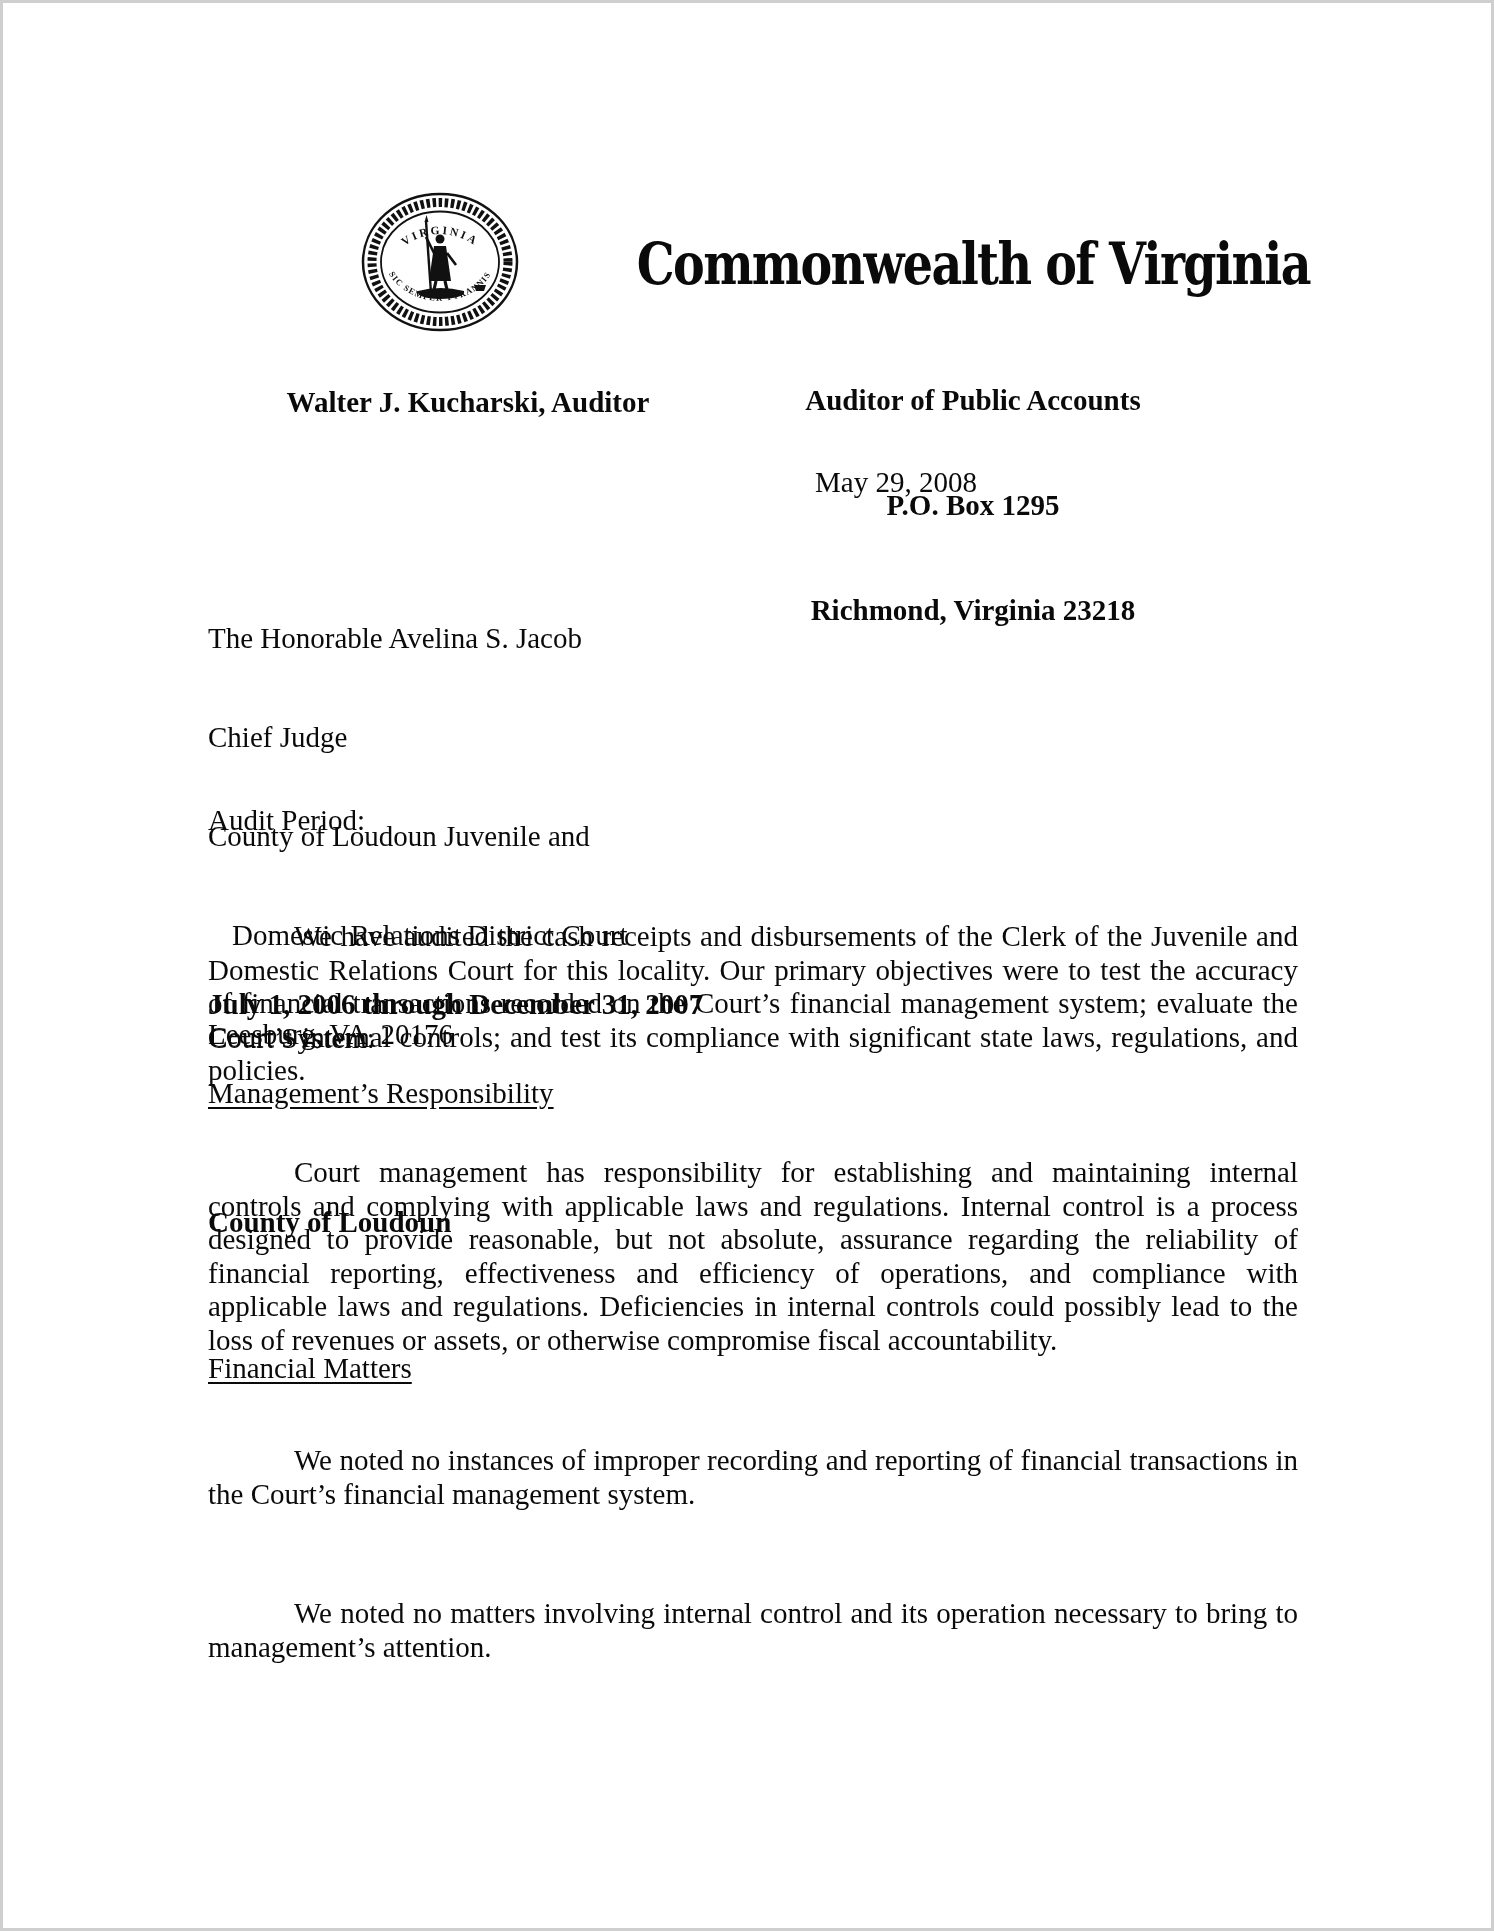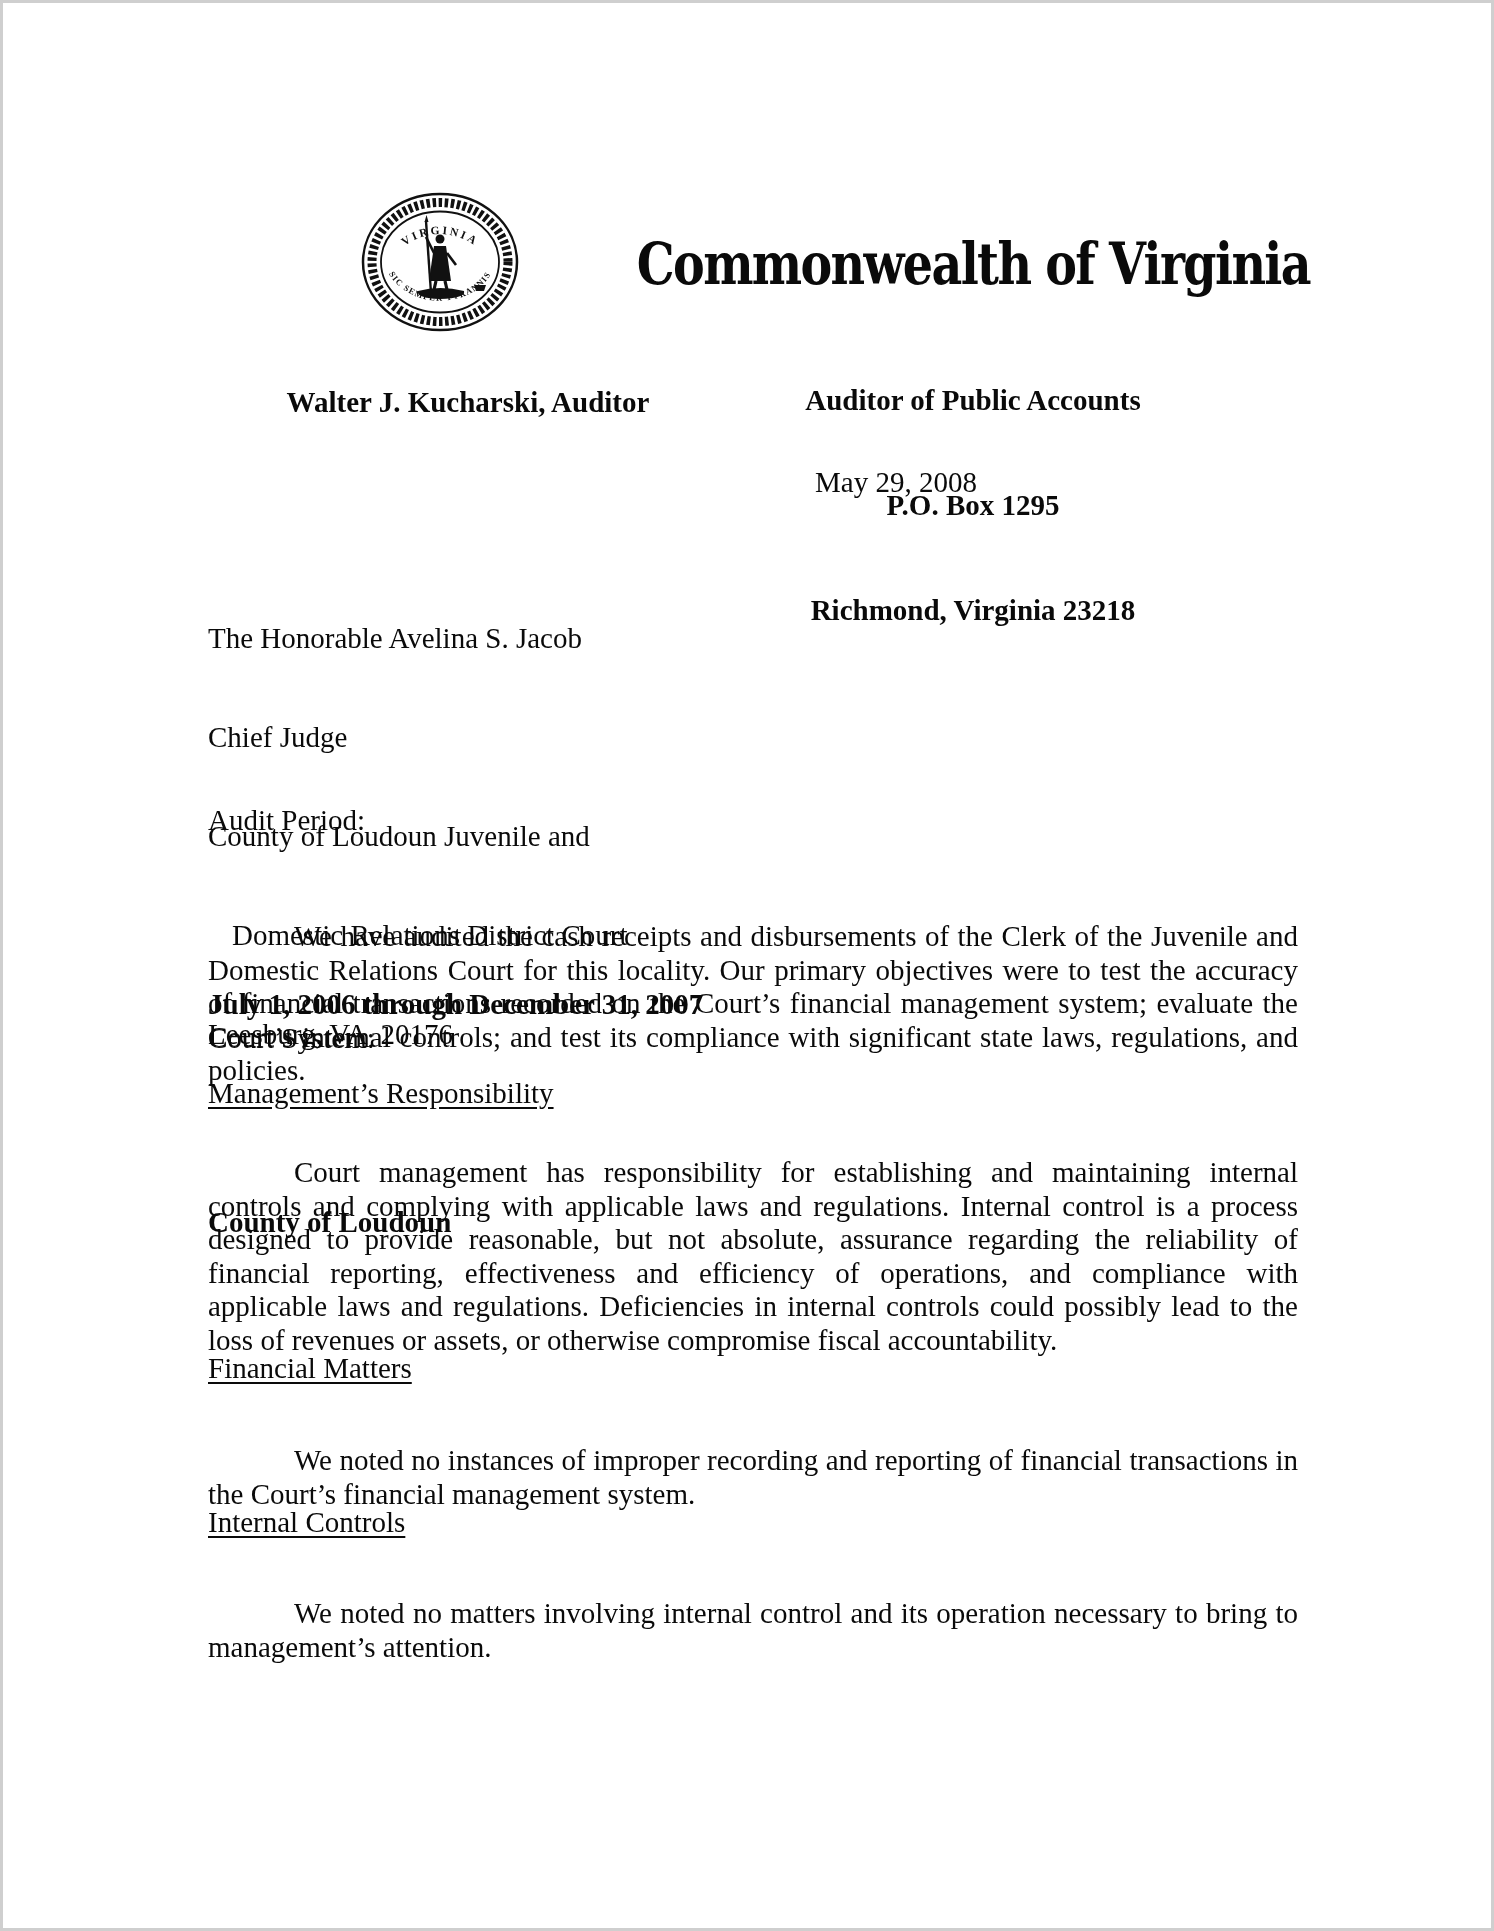--- a/index.html
+++ b/index.html
@@ -169,16 +169,15 @@
   </div>
 
   <p class="abs body-para para-intro">We have audited the cash receipts and disbursements of the Clerk of the Juvenile and Domestic Relations Court for this locality.  Our primary objectives were to test the accuracy of financial transactions recorded on the Court’s financial management system; evaluate the Court’s internal controls; and test its compliance with significant state laws, regulations, and policies.</p>
 
   <div class="abs section-heading head-mgmt">Management’s Responsibility</div>
   <p class="abs body-para para-mgmt">Court management has responsibility for establishing and maintaining internal controls and complying with applicable laws and regulations.  Internal control is a process designed to provide reasonable, but not absolute, assurance regarding the reliability of financial reporting, effectiveness and efficiency of operations, and compliance with applicable laws and regulations.  Deficiencies in internal controls could possibly lead to the loss of revenues or assets, or otherwise compromise fiscal accountability.</p>
 
   <div class="abs section-heading head-fin">Financial Matters</div>
   <p class="abs body-para para-fin">We noted no instances of improper recording and reporting of financial transactions in the Court’s financial management system.</p>
 
-  <div class="abs section-heading head-int">Internal Controls</div>
   <p class="abs body-para para-int">We noted no matters involving internal control and its operation necessary to bring to management’s attention.</p>
 
 </div>
 
 </body></html>

